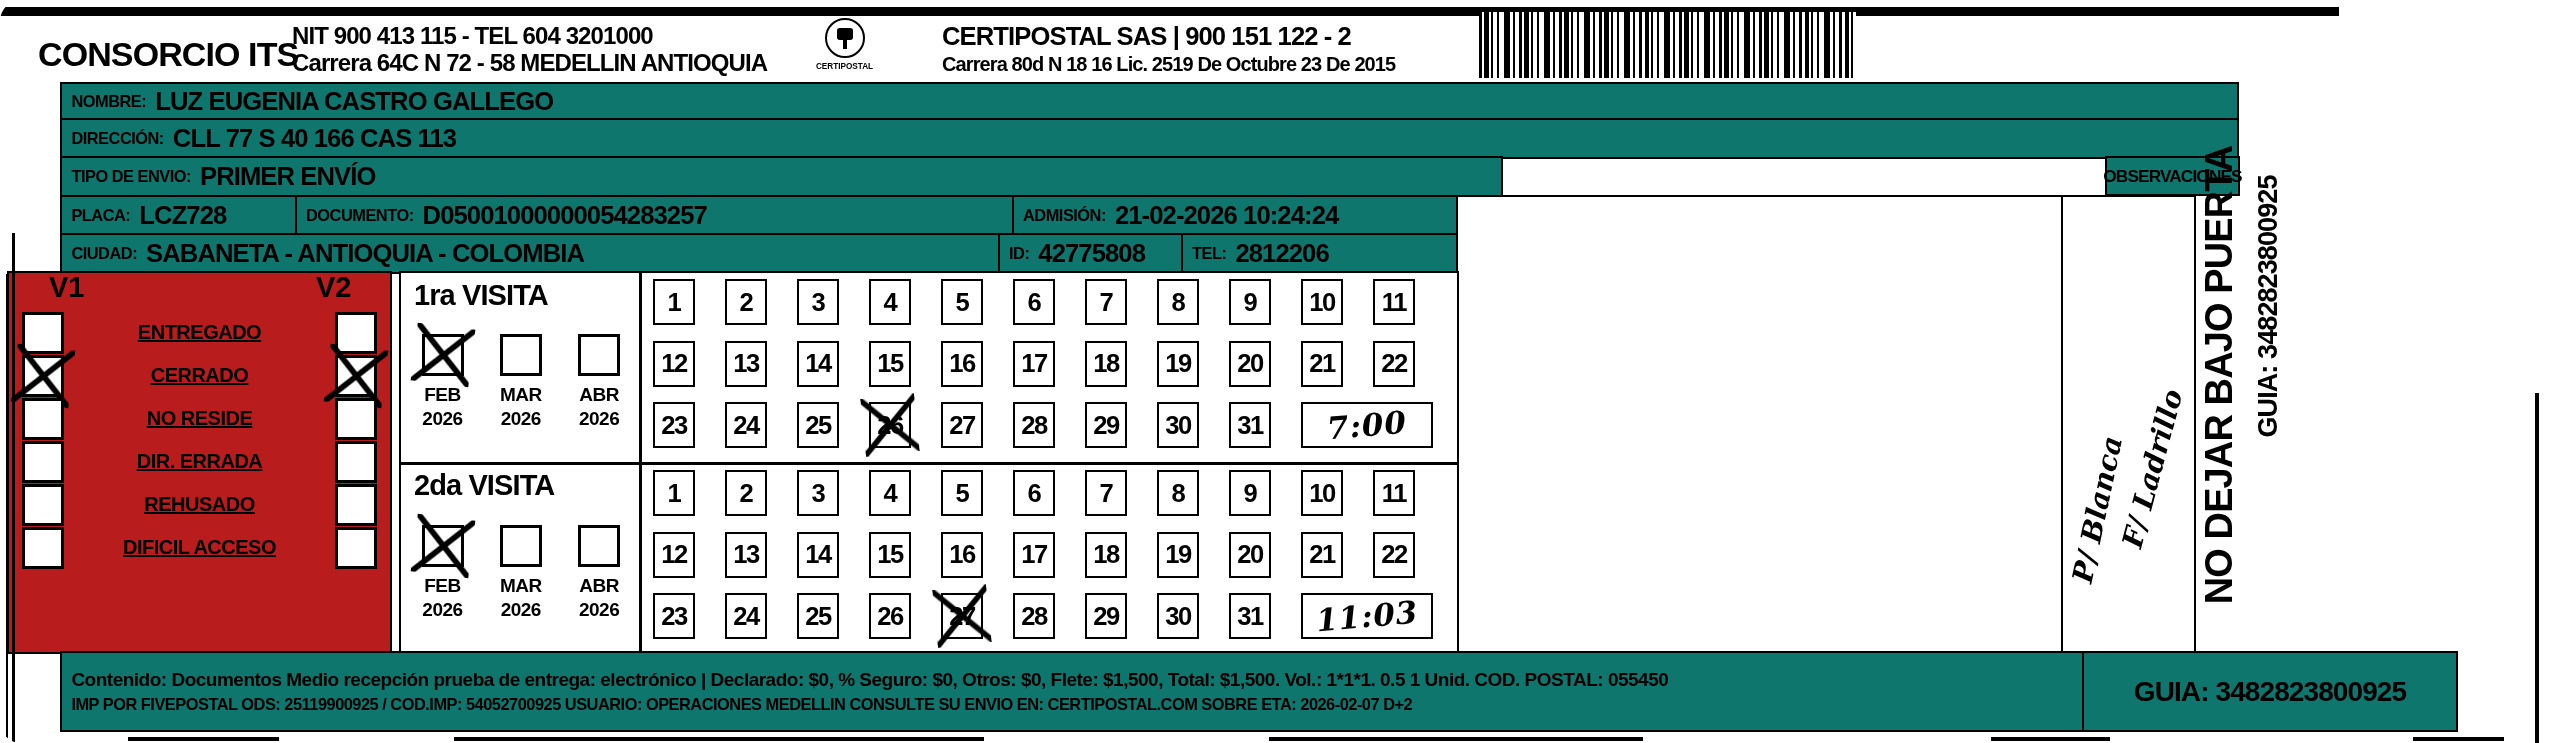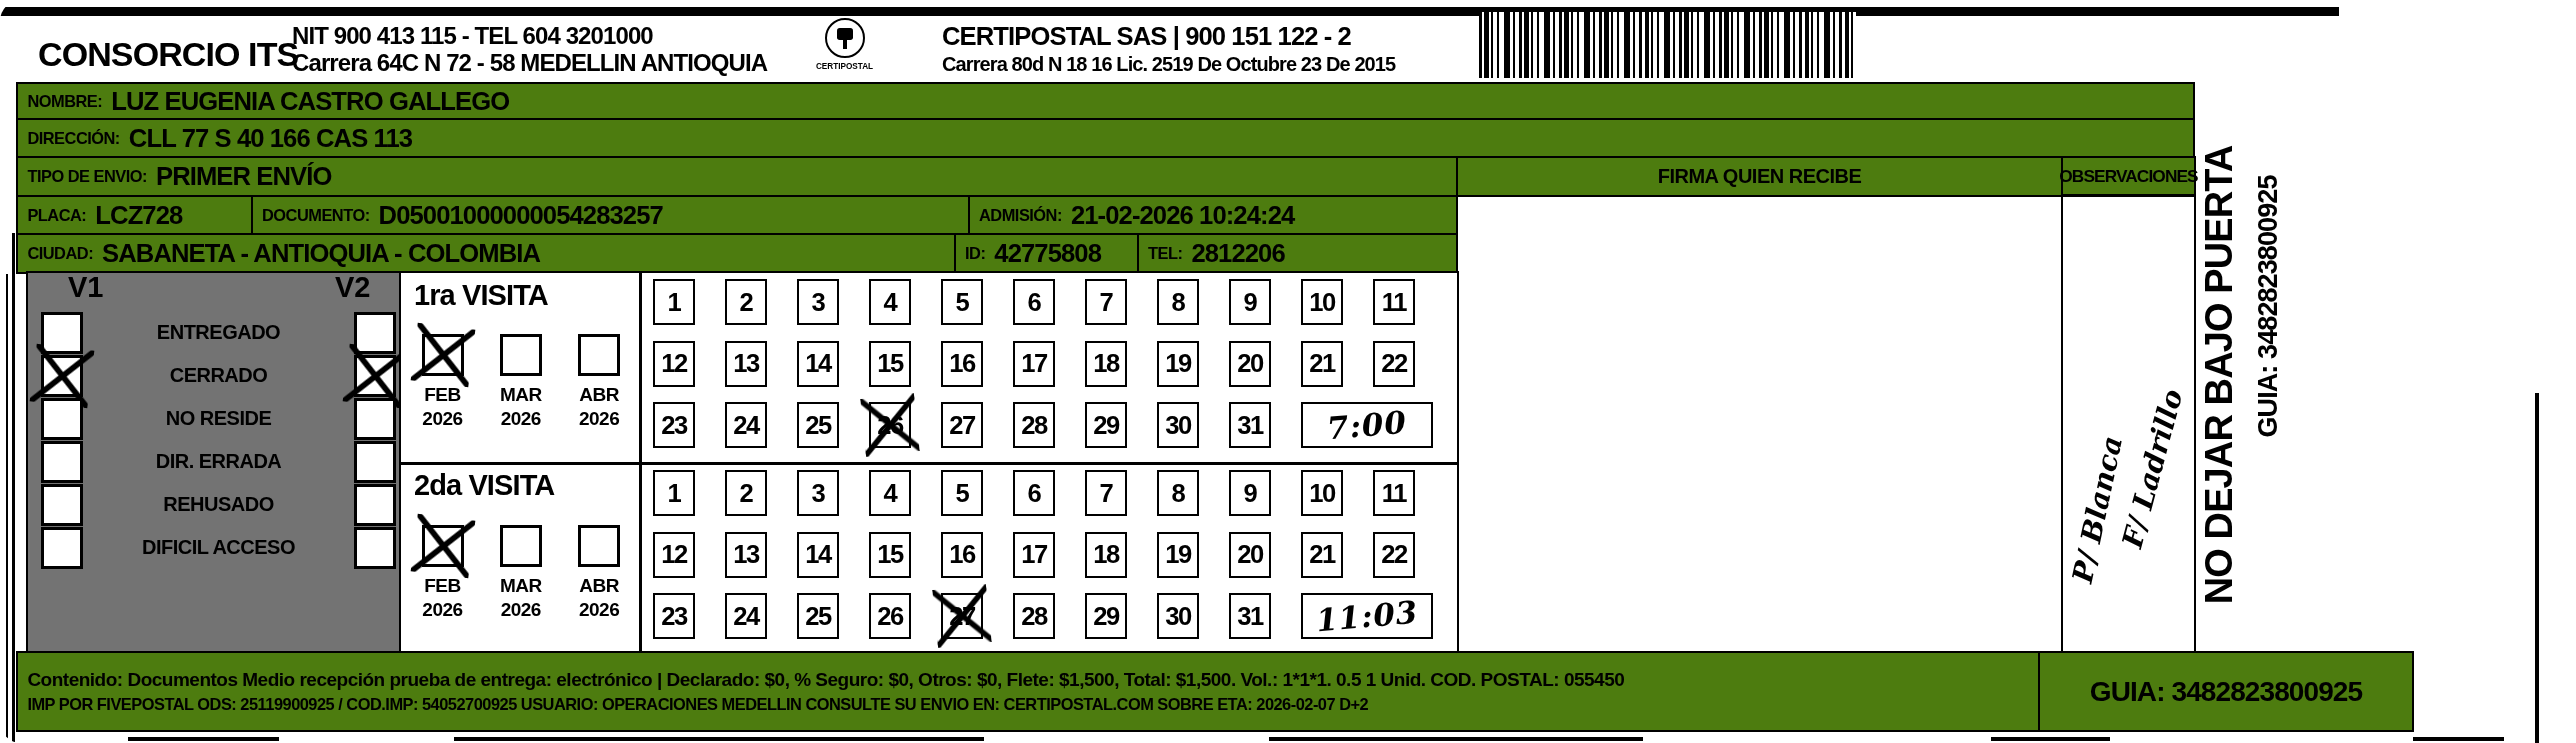--- a/index.html
+++ b/index.html
@@ -1,21 +1,21 @@
 <!DOCTYPE html>
 <html style="font-size:14.6px"><head>
 <meta charset="utf-8">
 <style>
   html,body{margin:0;padding:0;background:#fff;}
   .sheet{position:relative;width:2576px;height:743px;background:#fff;color:#000;
          font-family:"Liberation Sans",sans-serif;font-weight:bold;overflow:hidden;border-radius:21px;}
   .abs{position:absolute;}
   .box{position:absolute;border:2.7px solid #000;box-sizing:border-box;background:#fff;}
-  .cell{position:absolute;border:2.7px solid #000;box-sizing:border-box;background:#4d7c0f;
-        display:flex;align-items:center;gap:9px;padding:0 9px;white-space:nowrap;}
+  .cell{position:absolute;border:2.7px solid #000;box-sizing:border-box;background:#0f766e;
+        display:flex;align-items:center;gap:9px;padding:0 9px;white-space:nowrap;margin-left:44px;}
   .cell.center{justify-content:center;}
   .lbl{font-size:16.4px;letter-spacing:-0.5px;}
   .val{font-size:25.6px;letter-spacing:-0.9px;}
   .hdr{font-size:20px;letter-spacing:-0.5px;}
   .topbar{position:absolute;left:0;top:7.3px;width:2339px;height:9px;background:#000;}
   .company{left:38px;top:35px;font-size:34px;letter-spacing:-0.9px;}
   .nit{left:292px;top:22px;font-size:24px;letter-spacing:-0.9px;}
   .caddr{left:292px;top:49px;font-size:24px;letter-spacing:-0.9px;}
   .cp1{left:942px;top:22px;font-size:25.6px;letter-spacing:-0.9px;}
   .cp2{left:942px;top:53px;font-size:20px;letter-spacing:-0.9px;}
@@ -25,22 +25,22 @@
   .logo-glyph::after{content:"";position:absolute;left:6.4px;top:11px;width:3.7px;height:10px;background:#000;}
   .logocap{left:808px;top:62px;width:73px;text-align:center;font-size:8.2px;letter-spacing:0;}
   .barcode{left:1479px;top:12px;width:377px;height:66px;
     background:repeating-linear-gradient(90deg,#000 0 2.7px,#fff 2.7px 5.5px,#000 5.5px 10px,#fff 10px 12px,
       #000 12px 13.7px,#fff 13.7px 18px,#000 18px 20px,#fff 20px 25px,#000 25px 31px,#fff 31px 34px,
       #000 34px 36px,#fff 36px 40px);}
   .cb{width:42px;height:42px;border:3.7px solid #000;box-sizing:border-box;background:#fff;position:relative;flex:none;}
   .cb.checked::after{content:"";position:absolute;inset:-11px;transform:rotate(7deg);
     background-image:linear-gradient(45deg,transparent 46%,#000 48%,#000 53%,transparent 55%),
                      linear-gradient(135deg,transparent 46%,#000 48%,#000 53%,transparent 55%);}
-  .status-inner{position:absolute;left:26px;top:271px;width:385px;height:383px;border:2.7px solid #000;
-    box-sizing:border-box;background:#737373;padding:38px 12.8px 0;display:flex;flex-direction:column;gap:15.5px;}
+  .status-inner{position:absolute;left:7px;top:271px;width:385px;height:383px;border:2.7px solid #000;
+    box-sizing:border-box;background:#b91c1c;padding:38px 12.8px 0;display:flex;flex-direction:column;gap:15.5px;text-decoration:underline;}
   .srow{display:flex;align-items:center;height:43px;}
   .slabel{flex:1;text-align:center;font-size:20px;letter-spacing:-0.5px;}
   .vhdr{font-size:29px;}
   .vtitle{font-size:29px;letter-spacing:-0.9px;}
   .months{display:flex;gap:7.3px;}
   .mitem{width:71px;display:flex;flex-direction:column;align-items:center;text-align:center;}
   .mitem .cb{margin-bottom:7.3px;}
   .mlabel,.myear{font-size:19px;line-height:24px;letter-spacing:-0.5px;}
   .cal-row{display:flex;gap:30px;margin-bottom:15.5px;}
   .day{width:42px;height:46px;border:2.7px solid #000;box-sizing:border-box;display:flex;align-items:center;
@@ -86,23 +86,20 @@
     <span class="val">LUZ EUGENIA CASTRO GALLEGO</span>
   </div>
   <div class="cell" style="left:16.4px;top:118px;width:2179px;height:41px">
     <span class="lbl">DIRECCIÓN:</span>
     <span class="val">CLL 77 S 40 166 CAS 113</span>
   </div>
   <div class="cell" style="left:16.4px;top:156px;width:1443px;height:41px">
     <span class="lbl">TIPO DE ENVIO:</span>
     <span class="val">PRIMER ENVÍO</span>
   </div>
-  <div class="cell center" style="left:1456px;top:156px;width:607px;height:41px">
-    <span class="hdr">FIRMA QUIEN RECIBE</span>
-  </div>
   <div class="cell center" style="left:2061px;top:156px;width:135px;height:40px;padding:0 1.8px">
     <span style="font-size:17.3px;letter-spacing:-0.9px">OBSERVACIONES</span>
   </div>
   <div class="cell" style="left:16.4px;top:195px;width:270px;height:41px">
     <span class="lbl">PLACA:</span>
     <span class="val">LCZ728</span>
   </div>
   <div class="cell" style="left:251px;top:195px;width:720px;height:41px">
     <span class="lbl">DOCUMENTO:</span>
     <span class="val">D05001000000054283257</span>

